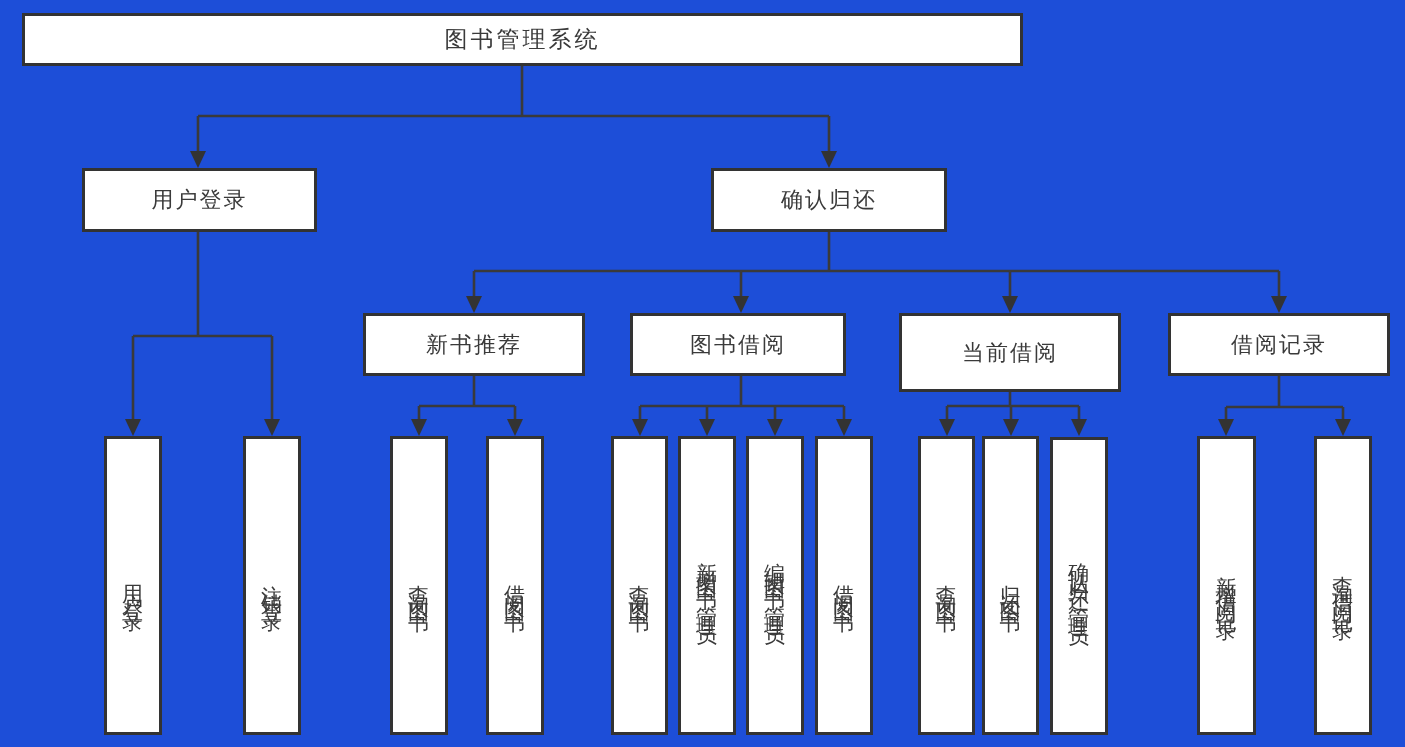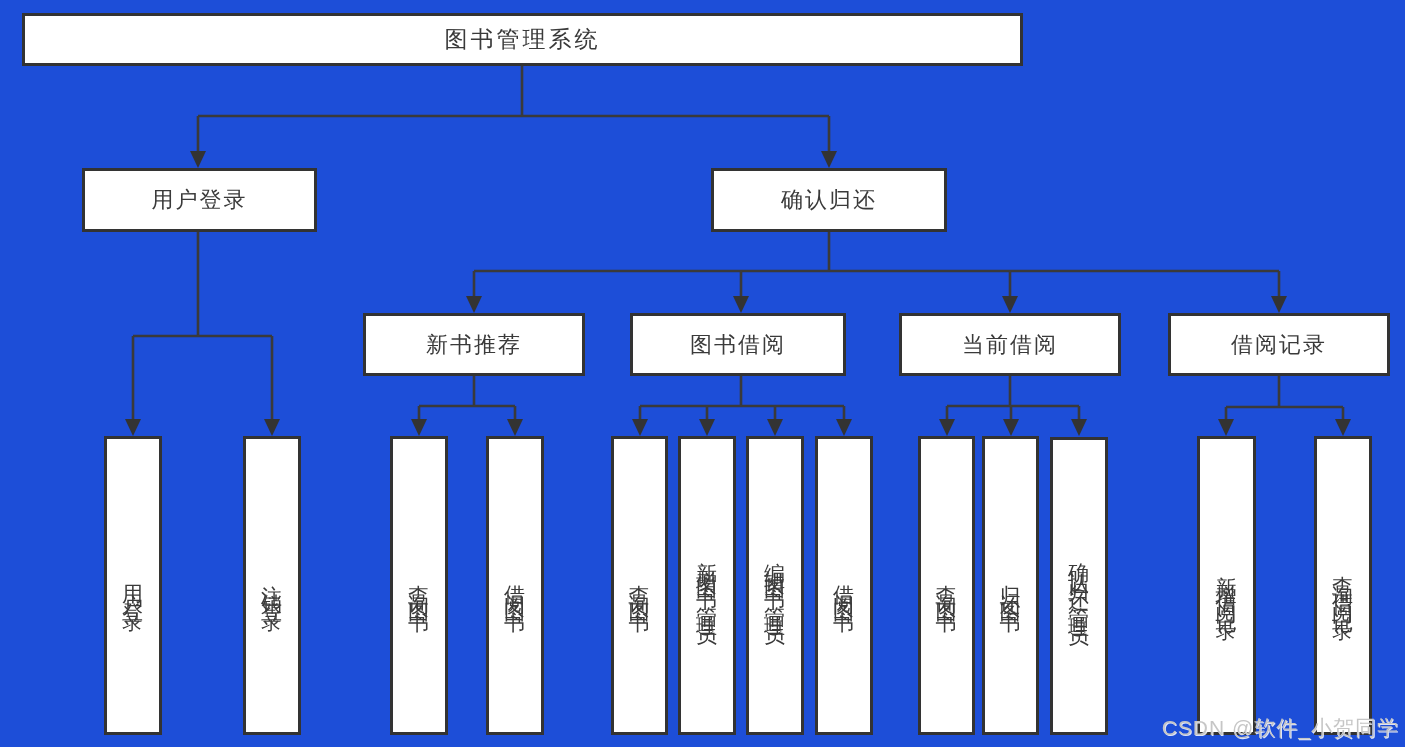--- a/index.html
+++ b/index.html
@@ -141,21 +141,21 @@
   <div class="node node-h" style="left:711px; top:168px; width:236px; height:64px;">
     <span>确认归还</span>
   </div>
 
   <div class="node node-h" style="left:363px; top:313px; width:222px; height:63px;">
     <span>新书推荐</span>
   </div>
   <div class="node node-h" style="left:630px; top:313px; width:216px; height:63px;">
     <span>图书借阅</span>
   </div>
-  <div class="node node-h" style="left:899px; top:313px; width:222px; height:63px;">
+  <div class="node node-h" style="left:899px; top:313px; width:222px; height:79px;">
     <span>当前借阅</span>
   </div>
   <div class="node node-h" style="left:1168px; top:313px; width:222px; height:63px;">
     <span>借阅记录</span>
   </div>
 
   <div class="node leaf" style="left:104px; top:436px; width:58px; height:299px;">
     <span class="vtext">用户登录</span>
   </div>
   <div class="node leaf" style="left:243px; top:436px; width:58px; height:299px;">
@@ -192,15 +192,14 @@
     <span class="vtext">确认归还（管理员）</span>
   </div>
 
   <div class="node leaf" style="left:1197px; top:436px; width:59px; height:299px;">
     <span class="vtext">新增借阅记录</span>
   </div>
   <div class="node leaf" style="left:1314px; top:436px; width:58px; height:299px;">
     <span class="vtext">查询借阅记录</span>
   </div>
 
-  <div class="watermark">CSDN @软件_小贺同学</div>
 
 </div>
 
 </body></html>

